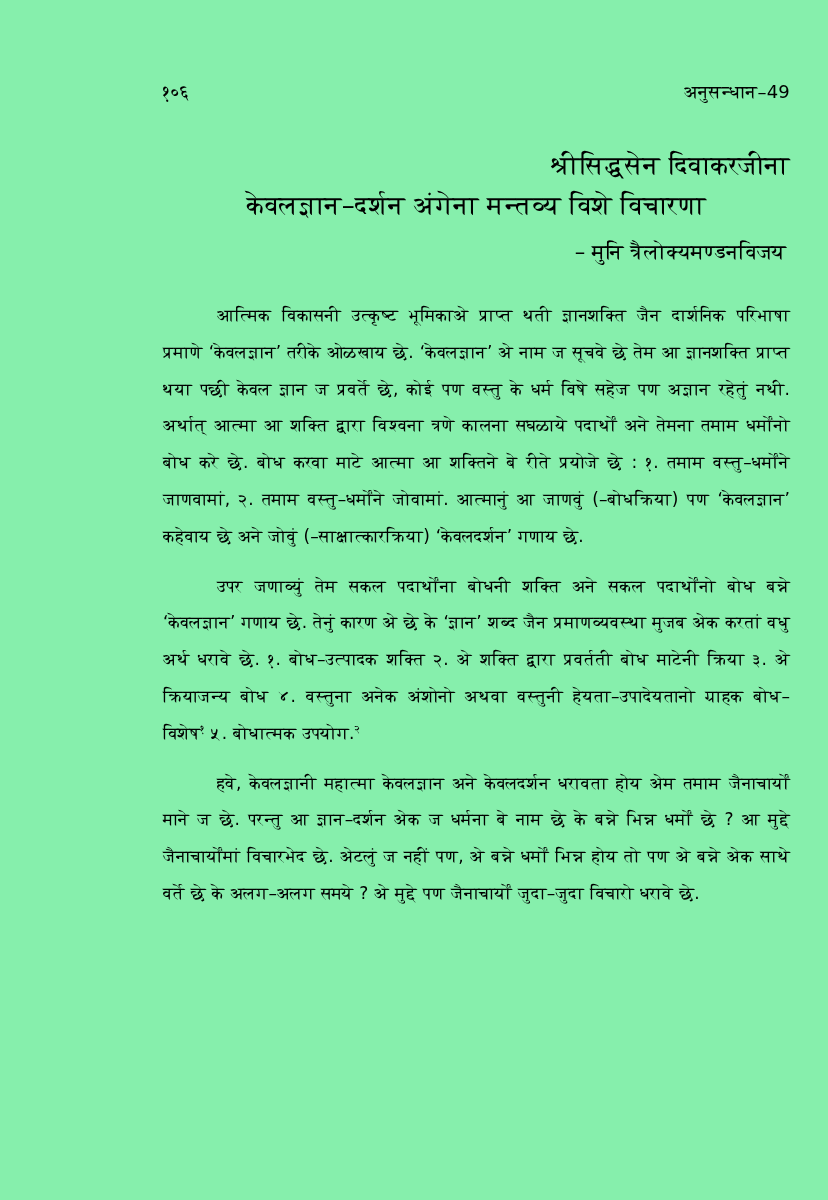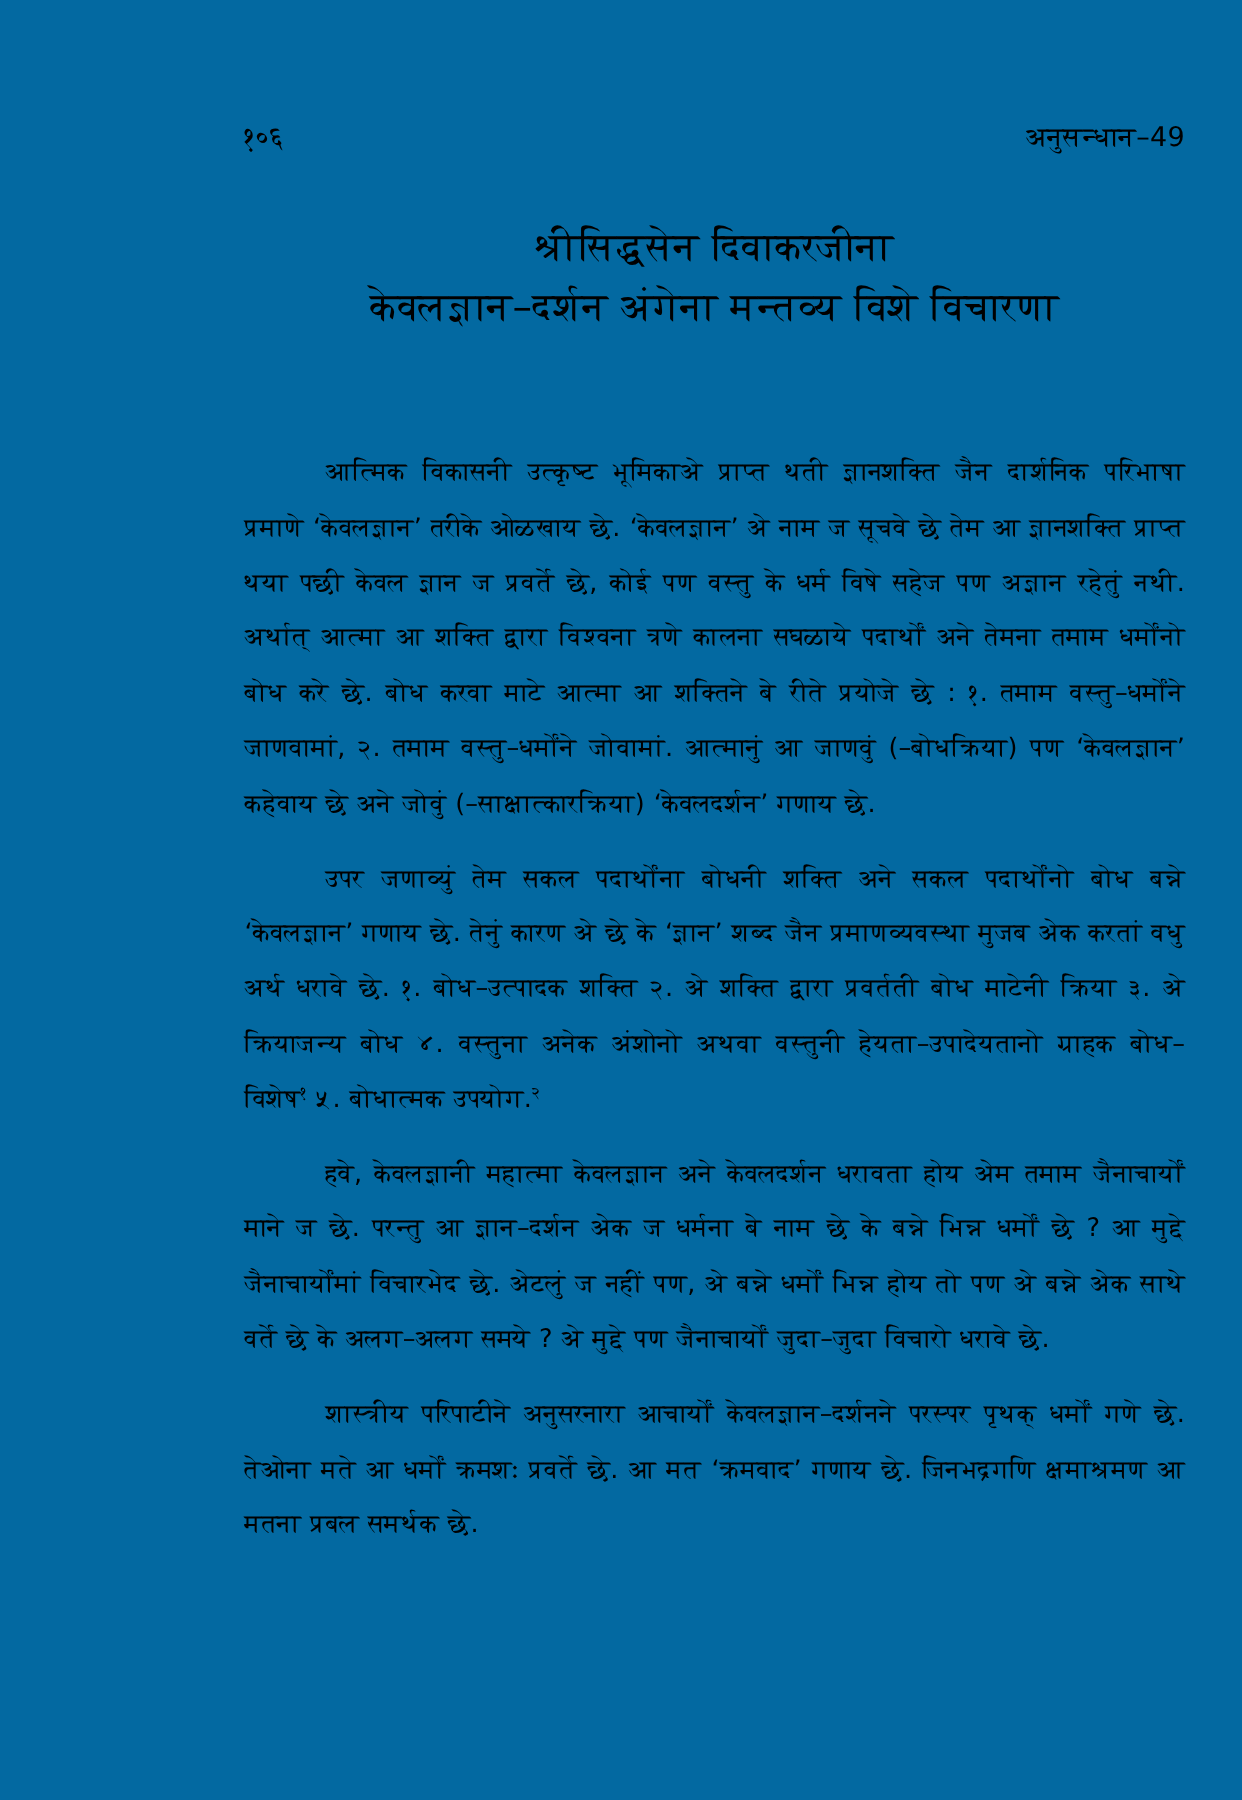--- a/index.html
+++ b/index.html
@@ -15,21 +15,21 @@
     color: #000000;
     overflow: hidden;
     position: relative;
   }
 
   .page {
     position: absolute;
     inset: 0;
     width: 828px;
     height: 1200px;
-    background: #0369a1;
+    background: #86efac;
   }
 
   
   .running-header {
     position: absolute;
     left: 163px;
     top: 80px;
     width: 627px;
     display: flex;
     justify-content: space-between;
@@ -53,20 +53,21 @@
     left: 163px;
     top: 146px;
     width: 627px;
     text-align: center;
   }
   .title-line {
     font-size: 26px;
     line-height: 1.52;
     letter-spacing: 0.3px;
     white-space: nowrap;
+    text-align: right;
   }
   .title-line-2 {
     font-size: 26px;
     line-height: 1.52;
     letter-spacing: 0.2px;
     white-space: nowrap;
   }
   .byline {
     margin-top: 14px;
     text-align: right;
@@ -110,27 +111,27 @@
 <div class="page">
 
   <div class="running-header">
     <span class="folio">१०६</span>
     <span class="journal-ref">अनुसन्धान–49</span>
   </div>
 
   <div class="title-block">
     <div class="title-line">श्रीसिद्धसेन दिवाकरजीना</div>
     <div class="title-line-2">केवलज्ञान–दर्शन अंगेना मन्तव्य विशे विचारणा</div>
+    <div class="byline">– मुनि  त्रैलोक्यमण्डनविजय</div>
   </div>
 
   <div class="body-text">
 
     <p class="para">आत्मिक विकासनी उत्कृष्ट भूमिकाअे प्राप्त थती ज्ञानशक्ति जैन दार्शनिक परिभाषा प्रमाणे ‘केवलज्ञान’ तरीके ओळखाय छे. ‘केवलज्ञान’ अे नाम ज सूचवे छे तेम आ ज्ञानशक्ति प्राप्त थया पछी केवल ज्ञान ज प्रवर्ते छे, कोई पण वस्तु के धर्म विषे सहेज पण अज्ञान रहेतुं नथी. अर्थात् आत्मा आ शक्ति द्वारा विश्वना त्रणे कालना सघळाये पदार्थों अने तेमना तमाम धर्मोंनो बोध करे छे. बोध करवा माटे आत्मा आ शक्तिने बे रीते प्रयोजे छे : १. तमाम वस्तु–धर्मोंने जाणवामां, २. तमाम वस्तु–धर्मोंने जोवामां. आत्मानुं आ जाणवुं (–बोधक्रिया) पण ‘केवलज्ञान’ कहेवाय छे अने जोवुं (–साक्षात्कारक्रिया) ‘केवलदर्शन’ गणाय छे.</p>
 
     <p class="para"><span>उपर जणाव्युं तेम सकल पदार्थोंना बोधनी शक्ति अने सकल पदार्थोंनो बोध बन्ने ‘केवलज्ञान’ गणाय छे. तेनुं कारण अे छे के ‘ज्ञान’ शब्द जैन प्रमाणव्यवस्था मुजब अेक करतां वधु अर्थ धरावे छे. १. बोध–उत्पादक शक्ति २. अे शक्ति द्वारा प्रवर्तती बोध माटेनी क्रिया ३. अे क्रियाजन्य बोध ४. वस्तुना अनेक अंशोनो अथवा वस्तुनी हेयता–उपादेयतानो ग्राहक बोध–विशेष</span><sup>१</sup><span> ५.  बोधात्मक उपयोग.</span><sup>२</sup></p>
 
     <p class="para">हवे, केवलज्ञानी महात्मा केवलज्ञान अने केवलदर्शन धरावता होय अेम तमाम जैनाचार्यों माने ज छे. परन्तु आ ज्ञान–दर्शन अेक ज धर्मना बे नाम छे के बन्ने भिन्न धर्मों छे ? आ मुद्दे जैनाचार्योंमां विचारभेद छे. अेटलुं ज नहीं पण, अे बन्ने धर्मों भिन्न होय तो पण अे बन्ने अेक साथे वर्ते छे के अलग–अलग समये ? अे मुद्दे पण जैनाचार्यों जुदा–जुदा विचारो धरावे छे.</p>
 
-    <p class="para">शास्त्रीय परिपाटीने अनुसरनारा आचार्यों केवलज्ञान–दर्शनने परस्पर पृथक् धर्मों गणे छे. तेओना मते आ धर्मों क्रमशः प्रवर्ते छे. आ मत ‘क्रमवाद’ गणाय छे. जिनभद्रगणि क्षमाश्रमण आ मतना प्रबल समर्थक छे.</p>
 
   </div>
 
 </div>
 
 </body></html>

